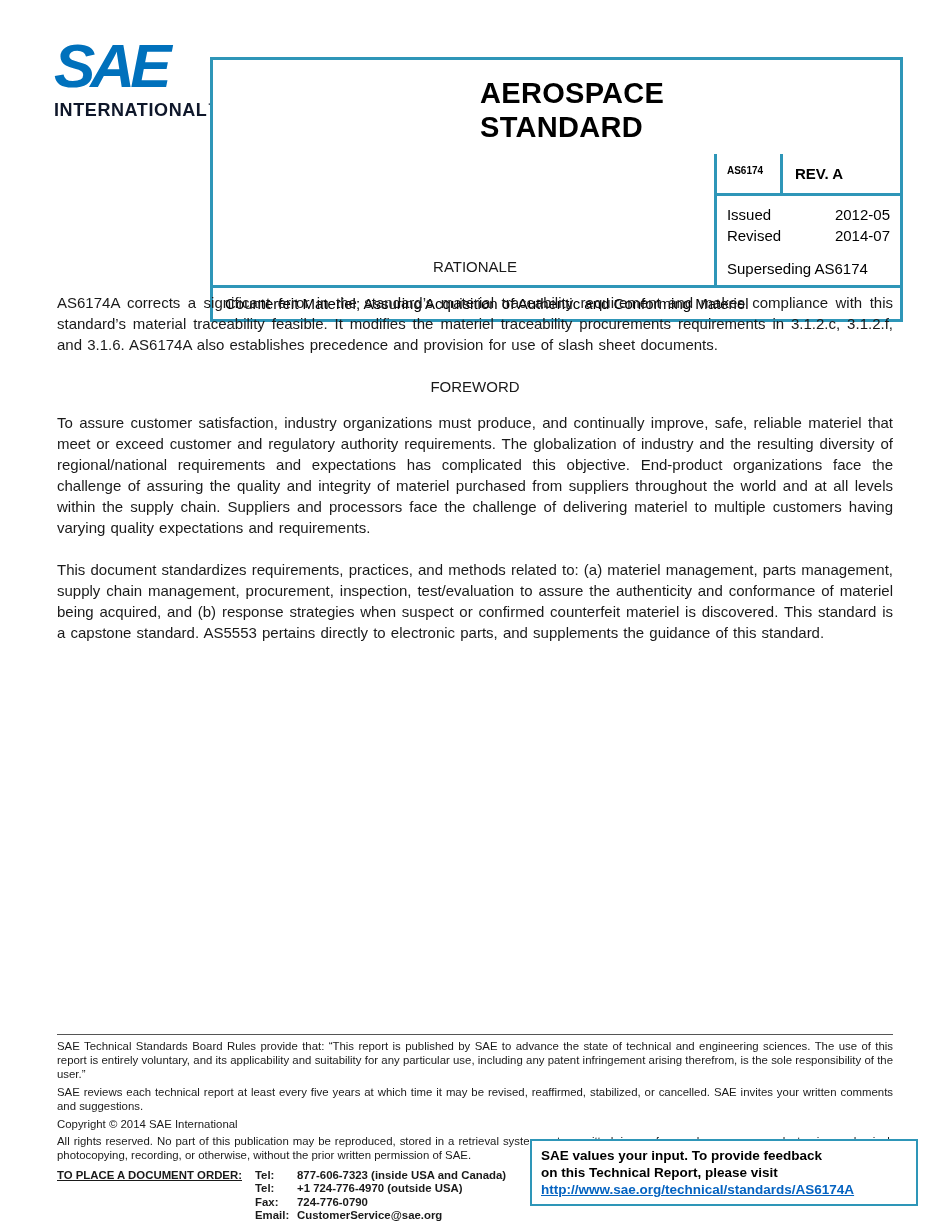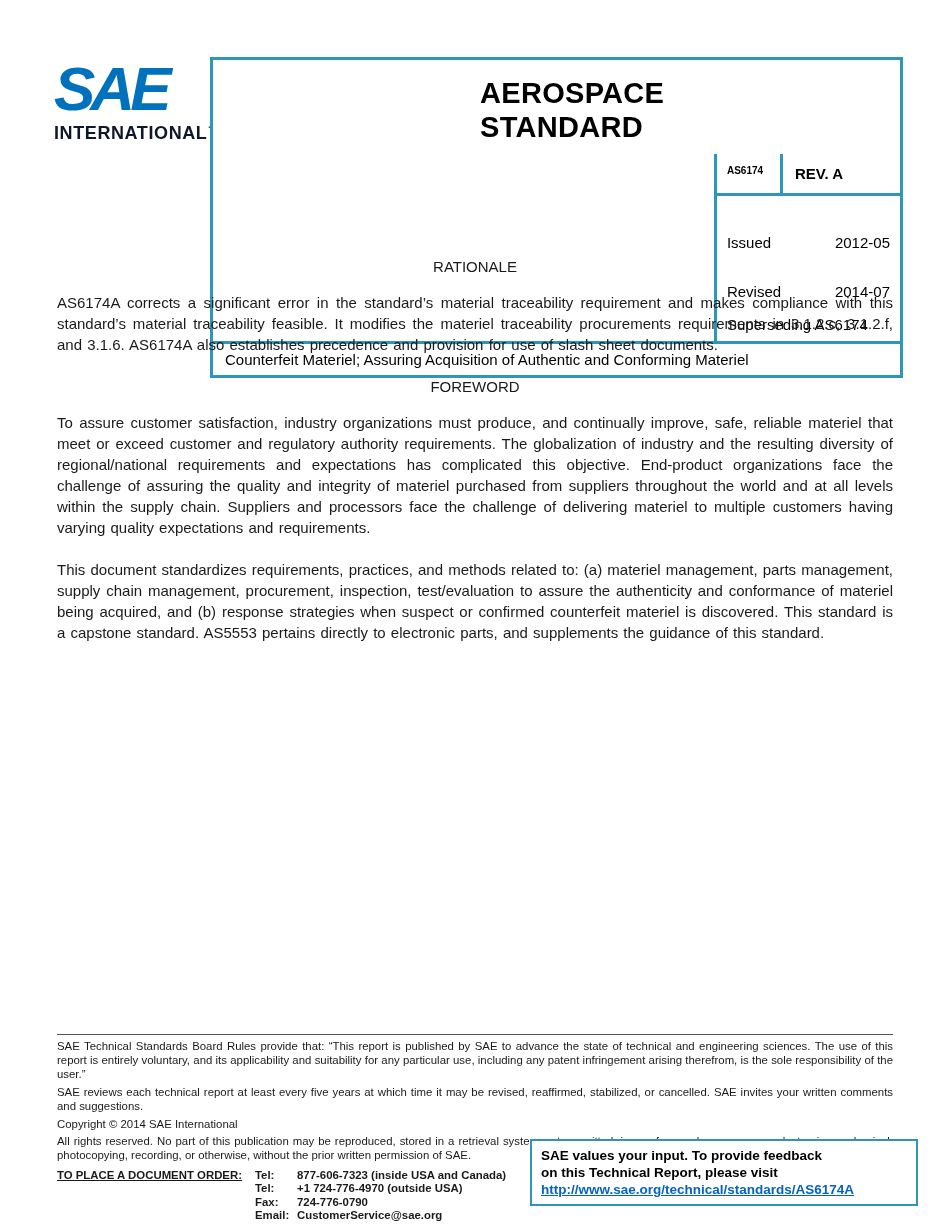--- a/index.html
+++ b/index.html
@@ -7,41 +7,41 @@
     position: relative;
     width: 950px;
     height: 1230px;
     background: #ffffff;
     font-family: "Liberation Sans", sans-serif;
     color: #1a1a1a;
     overflow: hidden;
   }
 
   
-  .logo { position: absolute; left: 54px; top: 58px; width: 132px; }
+  .logo { position: absolute; left: 54px; top: 35px; width: 132px; }
   .logo-sae {
     font-size: 62px; font-weight: bold; font-style: italic;
     color: #0071bc; letter-spacing: -5px; line-height: 1.0;
   }
   .logo-intl {
     font-size: 18px; font-weight: bold; color: #0f172a;
     letter-spacing: 0.6px; margin-top: 3px;
   }
 
   
   .header-box { position: absolute; left: 210px; top: 57px; width: 687px; border: 3px solid #2e96b8; background: #fff; }
   .header-top { display: flex; align-items: flex-end; flex-direction: column; }
   .header-left { width: 402px; padding: 16px 18px 10px; }
   .doc-type { font-size: 29px; font-weight: bold; line-height: 1.18; color: #000; letter-spacing: 0.3px; }
   .header-right { flex: 1; border-left: 3px solid #2e96b8; display: flex; flex-direction: column; }
   .num-row { display: flex; border-bottom: 3px solid #2e96b8; }
   .doc-number { flex: 1; padding: 11px 10px; font-size: 10px; font-weight: bold; color: #000; }
   .rev-cell { width: 93px; border-left: 3px solid #2e96b8; padding: 11px 12px; font-size: 15px; font-weight: bold; color: #000; }
   .meta { padding: 8px 10px 6px; font-size: 15px; color: #000; }
-  .meta-row { display: flex; line-height: 21px; margin-top: 28px; }
+  .meta-row { display: flex; line-height: 21px; }
   .meta-label { width: 108px; }
   .superseding { margin-top: 12px; line-height: 21px; }
   .title-row { border-top: 3px solid #2e96b8; padding: 7px 12px; font-size: 15px; color: #000; }
 
   
   .doc-body { position: absolute; left: 57px; width: 836px; top: 256px; font-size: 15px; line-height: 21px; color: #1a1a1a; }
   .section-heading { text-align: center; margin: 0 0 15px; }
   .doc-body p { text-align: justify; word-spacing: 1px; margin: 0 0 21px; }
   .foreword-heading { }
 

